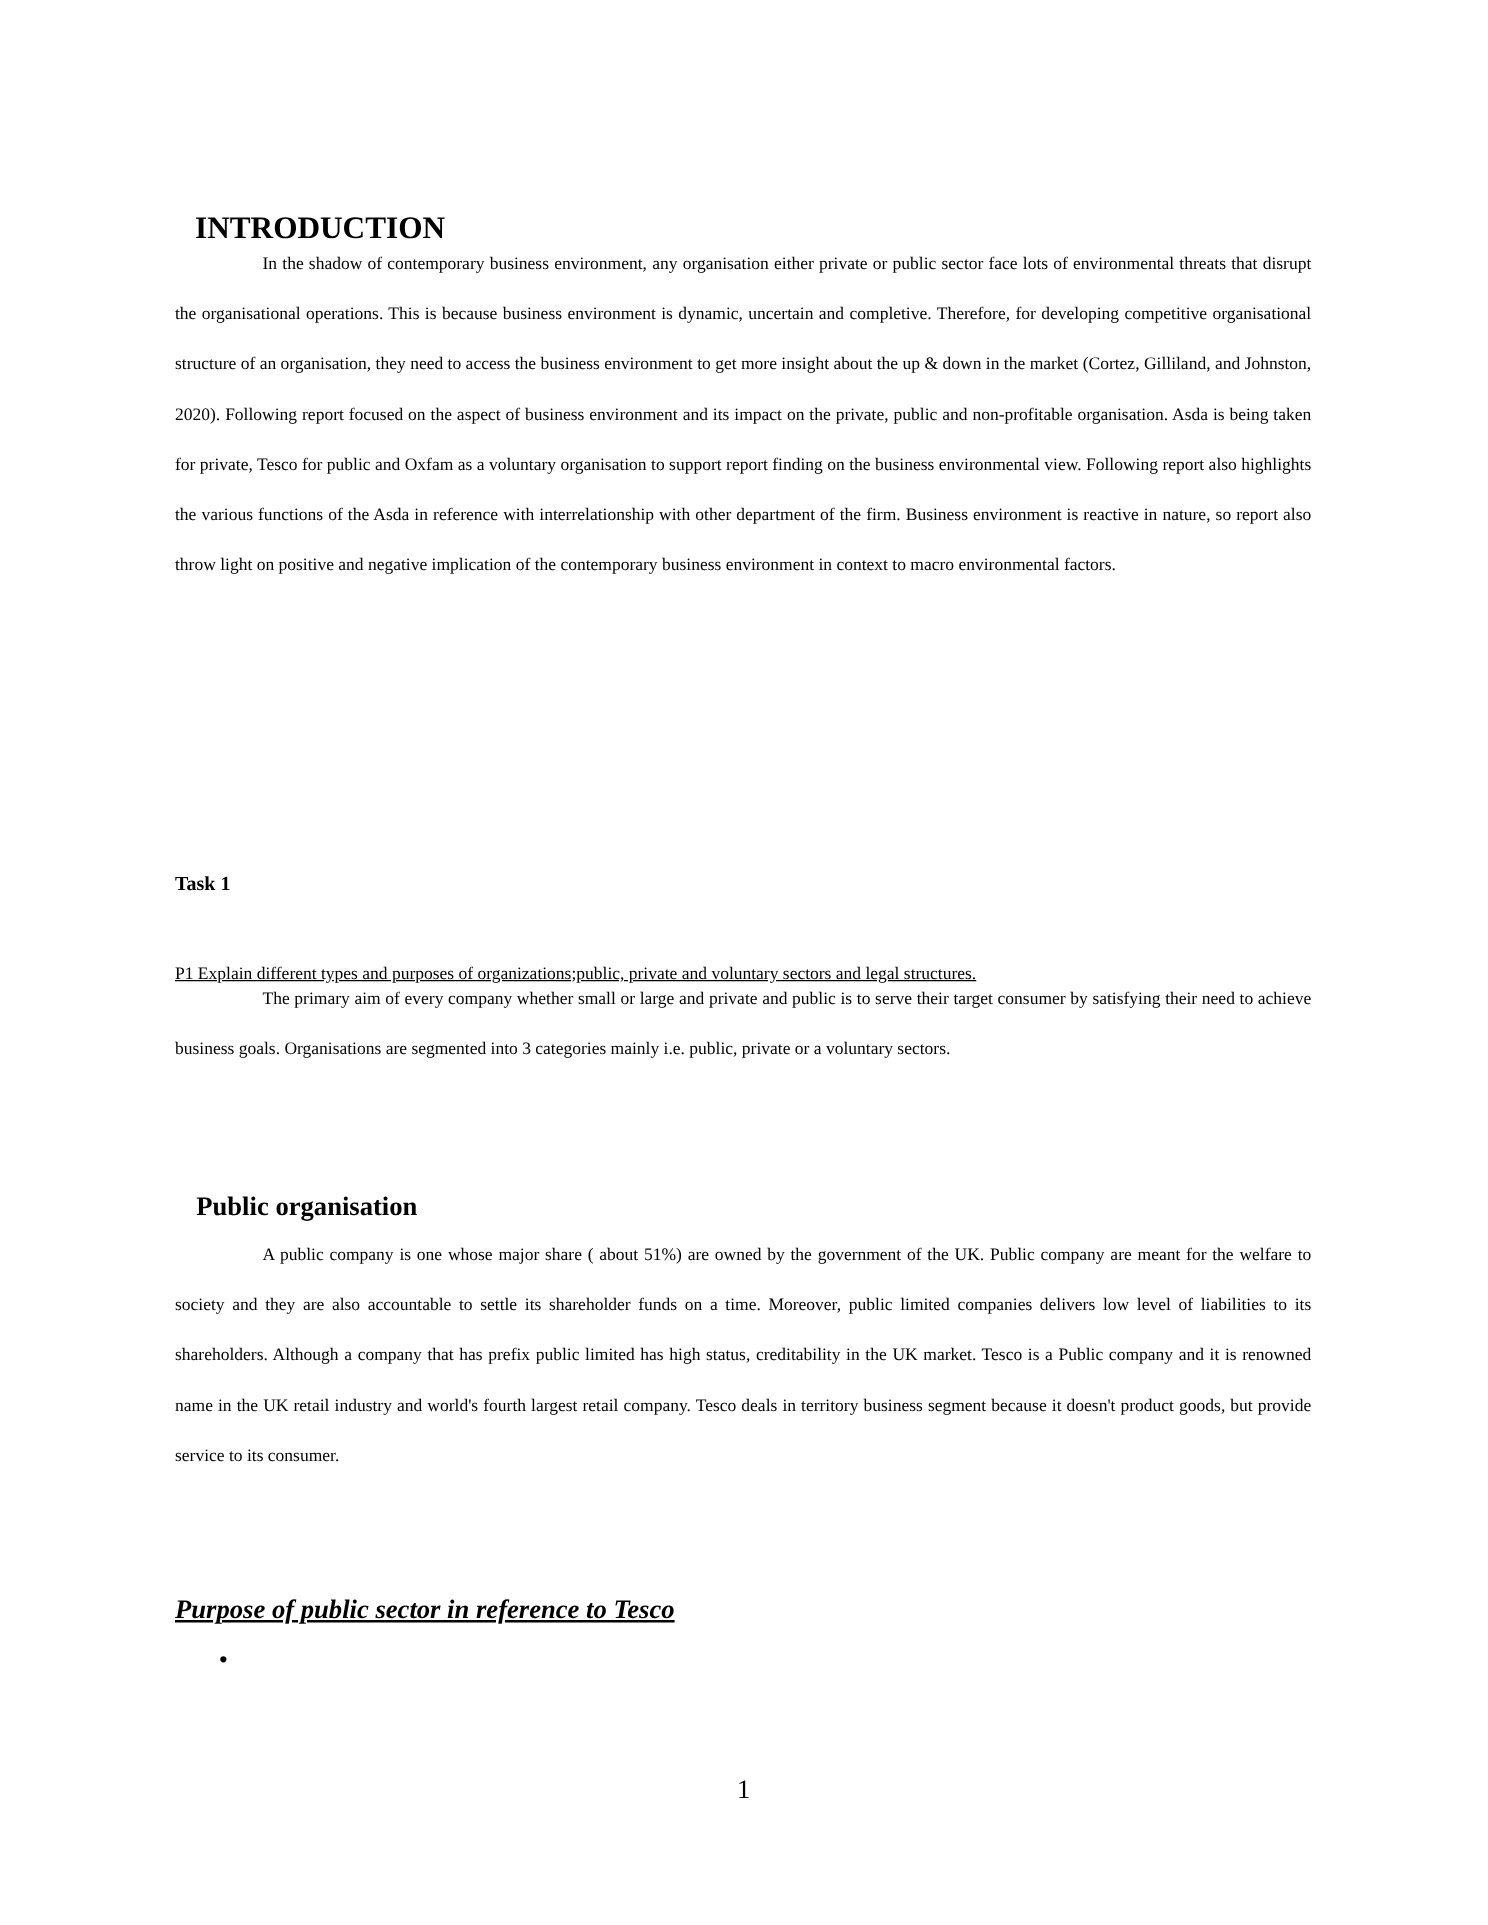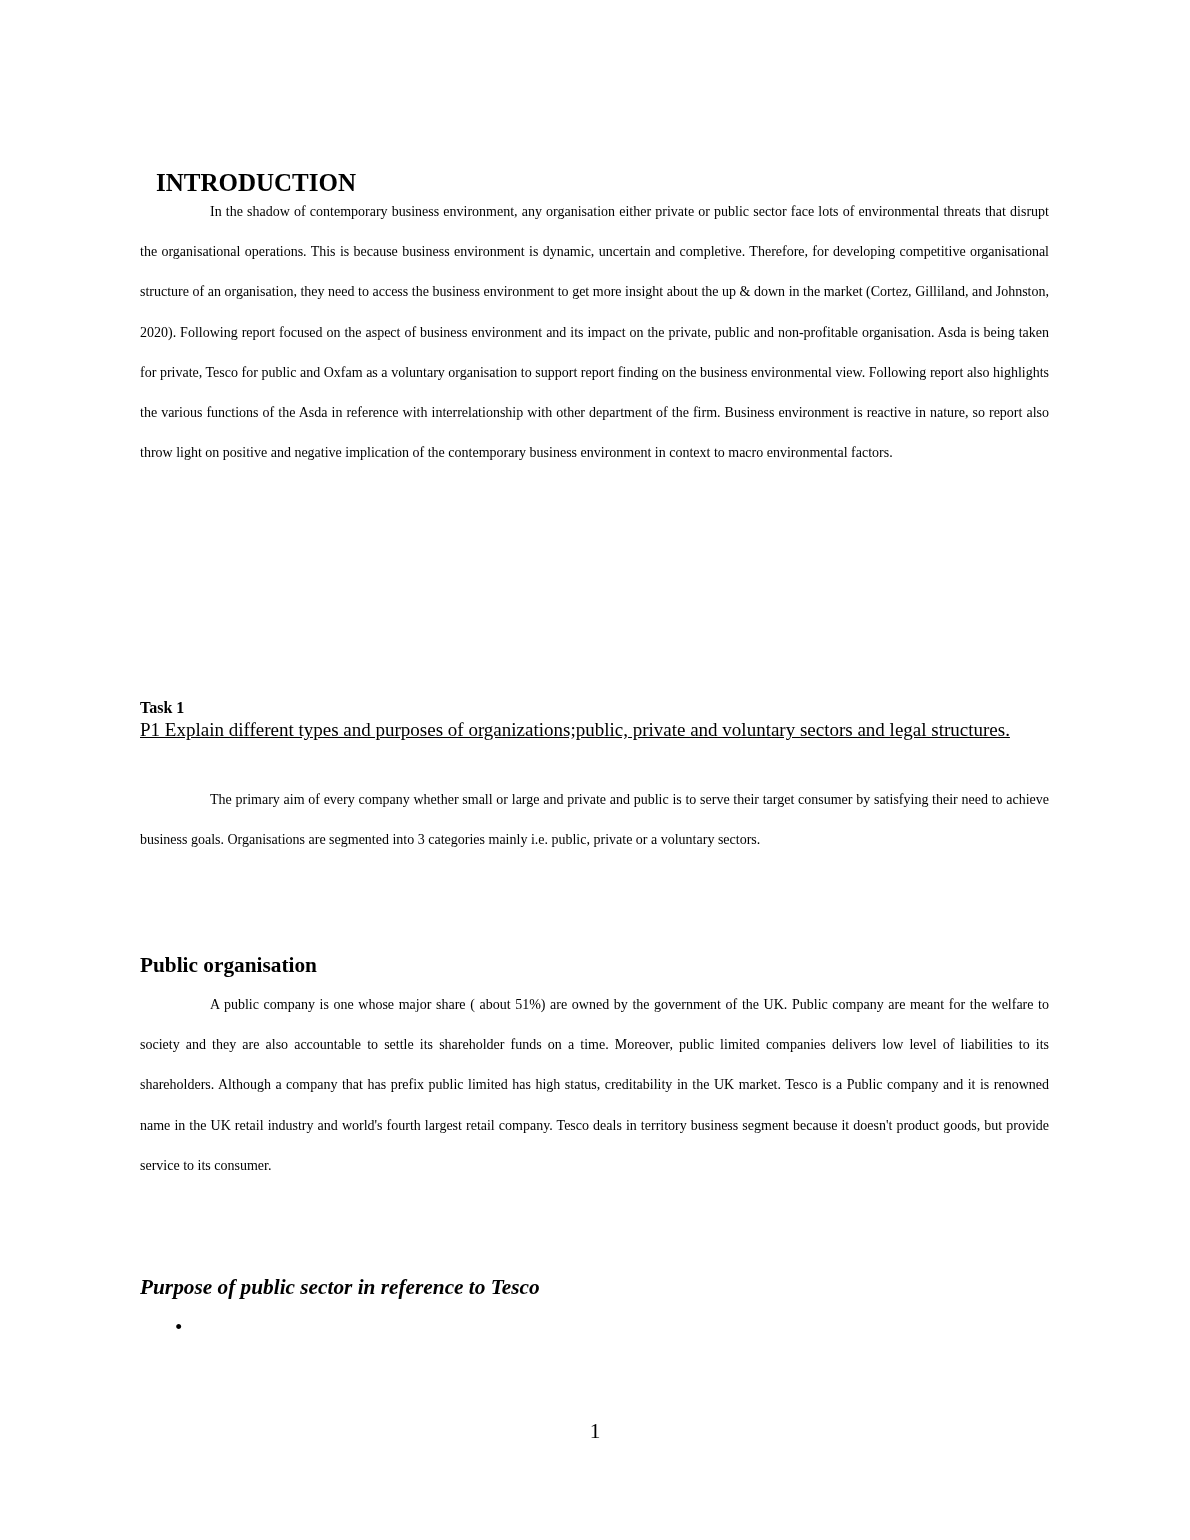--- a/index.html
+++ b/index.html
@@ -4,43 +4,43 @@
   <style>
     html, body { margin: 0; padding: 0; background: #ffffff; }
     body { width: 1190px; height: 1540px; position: relative; overflow: hidden;
       font-family: "Liberation Serif", "DejaVu Serif", serif; color: #000; }
     .page { position: absolute; left: 140px; top: 0; width: 909px; }
     .h1 { position: absolute; left: 0; top: 152px; font-size: 25px; font-weight: bold; margin: 16px; line-height: 30px; }
     .para { position: absolute; left: 0; width: 909px; font-size: 14px; line-height: 40.2px;
       text-align: justify; margin: 0; }
     .indent { text-indent: 70px; }
     .h2 { position: absolute; left: 0; top: 693px; font-size: 16px; font-weight: bold; margin: 0; line-height: 30px; }
-    .p1 { position: absolute; left: 0; top: 710px; width: 909px; font-size: 19px; line-height: 40.2px;
+    .p1 { position: absolute; left: 0; top: 760px; width: 909px; font-size: 14px; line-height: 40.2px;
       text-decoration: underline; margin: 0; padding-left: 57px; text-indent: -57px; box-sizing: border-box; text-align: justify; }
     .sub { position: absolute; left: 0; font-size: 21.3px; line-height: 40.2px; font-weight: bold; margin: 0; }
-    .subi { font-style: italic; }
+    .subi { font-style: italic; text-decoration: underline; }
     .bullet { position: absolute; left: 0; top: 1307px; width: 909px; margin: 0; padding: 0; list-style: none; }
     .bullet li { position: relative; padding-left: 70px; font-size: 21.3px; line-height: 40.2px; text-align: justify; }
     .bullet .dot { position: absolute; left: 35px; top: 0; font-size: 21px; }
     .pgnum { position: absolute; left: 0; width: 1190px; top: 1417px; text-align: center; font-size: 21.3px; line-height: 28px; }
   </style>
 </head>
 <body>
 
 <div class="page">
   <h1 class="h1">INTRODUCTION</h1>
   <p class="para indent" style="top:192px;">In the shadow of contemporary business environment, any organisation either private or public sector face lots of environmental threats that disrupt the organisational operations.  This  is because business environment is dynamic, uncertain and completive. Therefore, for developing competitive organisational structure of an organisation, they need to access the business environment to get more insight about the up &amp; down in the market (Cortez,  Gilliland,  and Johnston,  2020).  Following report focused on the aspect of business environment and its impact on the private, public and non-profitable organisation. Asda is being taken for private, Tesco for public and Oxfam as a voluntary organisation to support report finding on the business environmental view. Following report also highlights the various functions of the Asda in reference with interrelationship with other department of the firm. Business environment is reactive in nature, so report also throw light on positive and negative implication of the contemporary business environment in context to macro environmental factors.</p>
 
   <h2 class="h2">Task 1</h2>
 
   <p class="p1">P1 Explain different types and purposes of organizations;public, private and voluntary sectors and legal structures.</p>
 
   <p class="para indent" style="top:780px;">The primary aim of every company whether small or large and private and public is to serve their target consumer by satisfying their need to achieve business goals. Organisations are segmented into 3 categories mainly i.e. public, private or a voluntary sectors.</p>
 
-  <p class="sub" style="top:945px;">Public organisation</p>
+  <p class="sub" style="top:945px;margin-left:17px;">Public organisation</p>
 
   <p class="para indent" style="top:985px;">A public company is one whose major share ( about 51%) are owned by the government of the UK. Public company are meant for the welfare to society and they are also accountable to settle its shareholder funds on a time. Moreover, public limited companies delivers low level of liabilities to its shareholders. Although a company that has prefix public limited has high status, creditability in the UK market. Tesco is a Public company and it is renowned name in the UK retail industry and world's fourth largest retail company. Tesco deals in territory business segment because it doesn't product goods, but provide service to its consumer.</p>
 
   <p class="sub subi" style="top:1267px;">Purpose of public sector in reference to Tesco</p>
 
   <ul class="bullet">
     <li>
       <span class="dot">•</span>
     </li>
   </ul>

